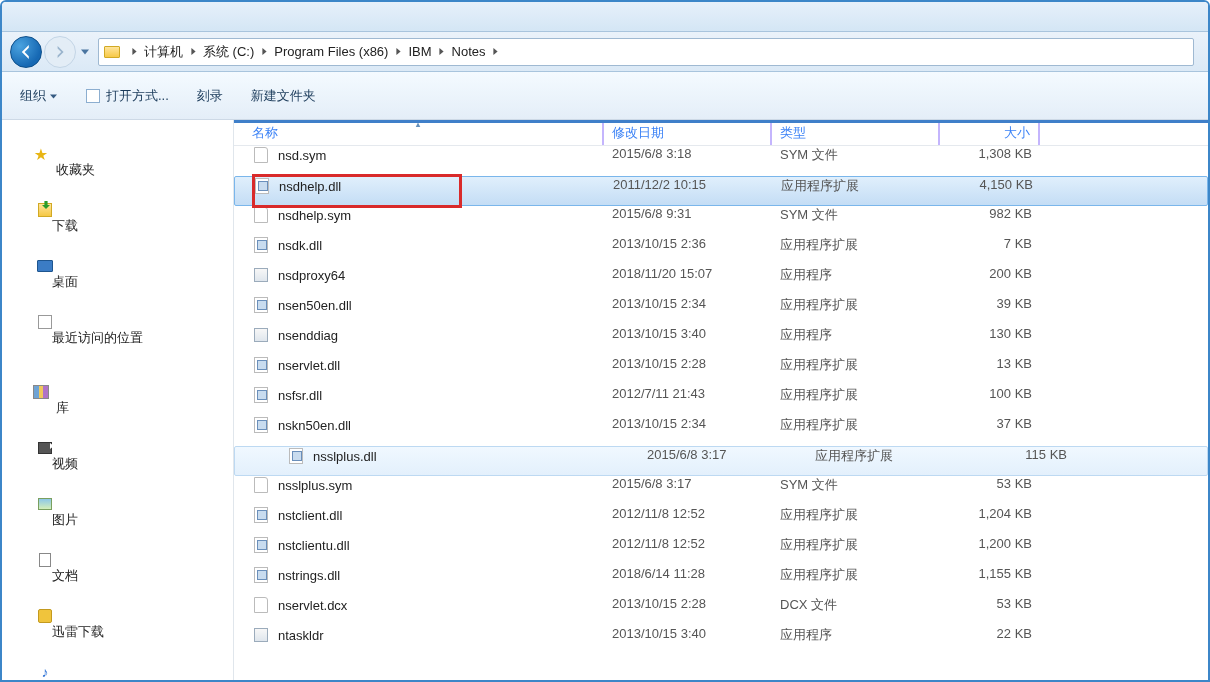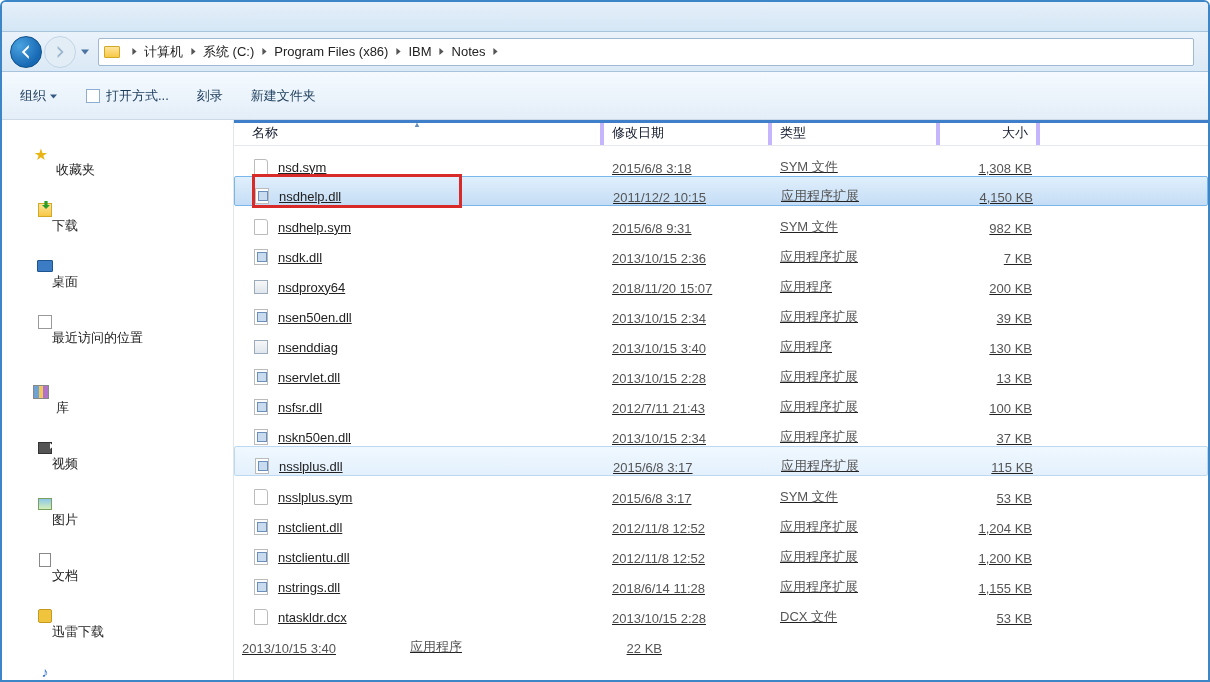--- a/index.html
+++ b/index.html
@@ -185,58 +185,58 @@
     border-bottom: 1px solid #e5e9ee;
     position: sticky;
     top: 0;
     background: #fff;
   }
   .fl-header .col {
     display: flex;
     align-items: center;
     padding: 0 8px;
     font-size: 13px;
-    color: #0f172a;
-    border-right: 4px solid #c4b5fd;
+    color: #3b82f6;
+    border-right: 2px solid #c4b5fd;
     position: relative;
   }
   .fl-header .col.sort::after {
     content: "▴";
     position: absolute;
     left: 50%;
     top: -1px;
     transform: translateX(-50%);
     font-size: 9px;
     color: #6590bb;
   }
   .col-name { width: 370px; padding-left: 18px !important; }
   .col-date { width: 168px; }
   .col-type { width: 168px; }
   .col-size { width: 100px; text-align: right; justify-content: flex-end; }
 
   .fl-row {
     display: flex;
     height: 30px;
-    align-items: flex-end;
-    text-decoration: underline;
+    align-items: flex-start;
   }
   .fl-row .col { padding: 0 8px; overflow: hidden; white-space: nowrap; }
   .fl-row .col-name { padding-left: 28px; display: flex; align-items: center; }
   .fl-row .ficon { width: 18px; height: 18px; display:inline-flex;align-items:center;justify-content:center;margin-right:8px;}
   .fl-row .col-date, .fl-row .col-type { color: #555; }
   .fl-row .col-size { color: #555; text-align: right; justify-content: flex-end; display:flex;}
   .fl-row.selected {
     background: linear-gradient(to bottom, #e0effc, #c4ddf5);
     border: 1px solid #7ab6eb;
     border-radius: 2px;
   }
   .fl-row.hover {
     background: linear-gradient(to bottom, #f0f8ff, #e3f0fc);
     border: 1px solid #bdd9f2;
     border-radius: 2px;
+    padding-left: 34px;
   }
   .highlight-box {
     position: absolute;
     border: 3px solid #d92a2a;
     pointer-events: none;
     z-index: 10;
   }
 
   .fi-blank { width:14px;height:16px;background:#fff;border:1px solid #bbb;border-radius:0 3px 0 0;}
   .fi-dll { width:14px;height:16px;background:#fff;border:1px solid #bbb;position:relative;}
@@ -602,27 +602,33 @@
           </div>
           <div class="col col-date">2018/6/14 11:28</div>
           <div class="col col-type">应用程序扩展</div>
           <div class="col col-size">1,155 KB</div>
         </div>
         <div class="fl-row">
           <div class="col col-name">
             <span class="ficon">
               <span class="fi-blank"></span>
             </span>
-            <span>ntaskldr.dcx</span>
+            <span>nservlet.dcx</span>
           </div>
           <div class="col col-date">2013/10/15 2:28</div>
           <div class="col col-type">DCX 文件</div>
           <div class="col col-size">53 KB</div>
         </div>
         <div class="fl-row">
+          <div class="col col-name">
+            <span class="ficon">
+              <span class="fi-exe"></span>
+            </span>
+            <span>ntaskldr</span>
+          </div>
           <div class="col col-date">2013/10/15 3:40</div>
           <div class="col col-type">应用程序</div>
           <div class="col col-size">22 KB</div>
         </div>
       </div>
 
     <div class="highlight-box" id="red-box" style="left: 18px; top: 54px; width: 210px; height: 34px;"></div>
   </div>
 
 </div>

